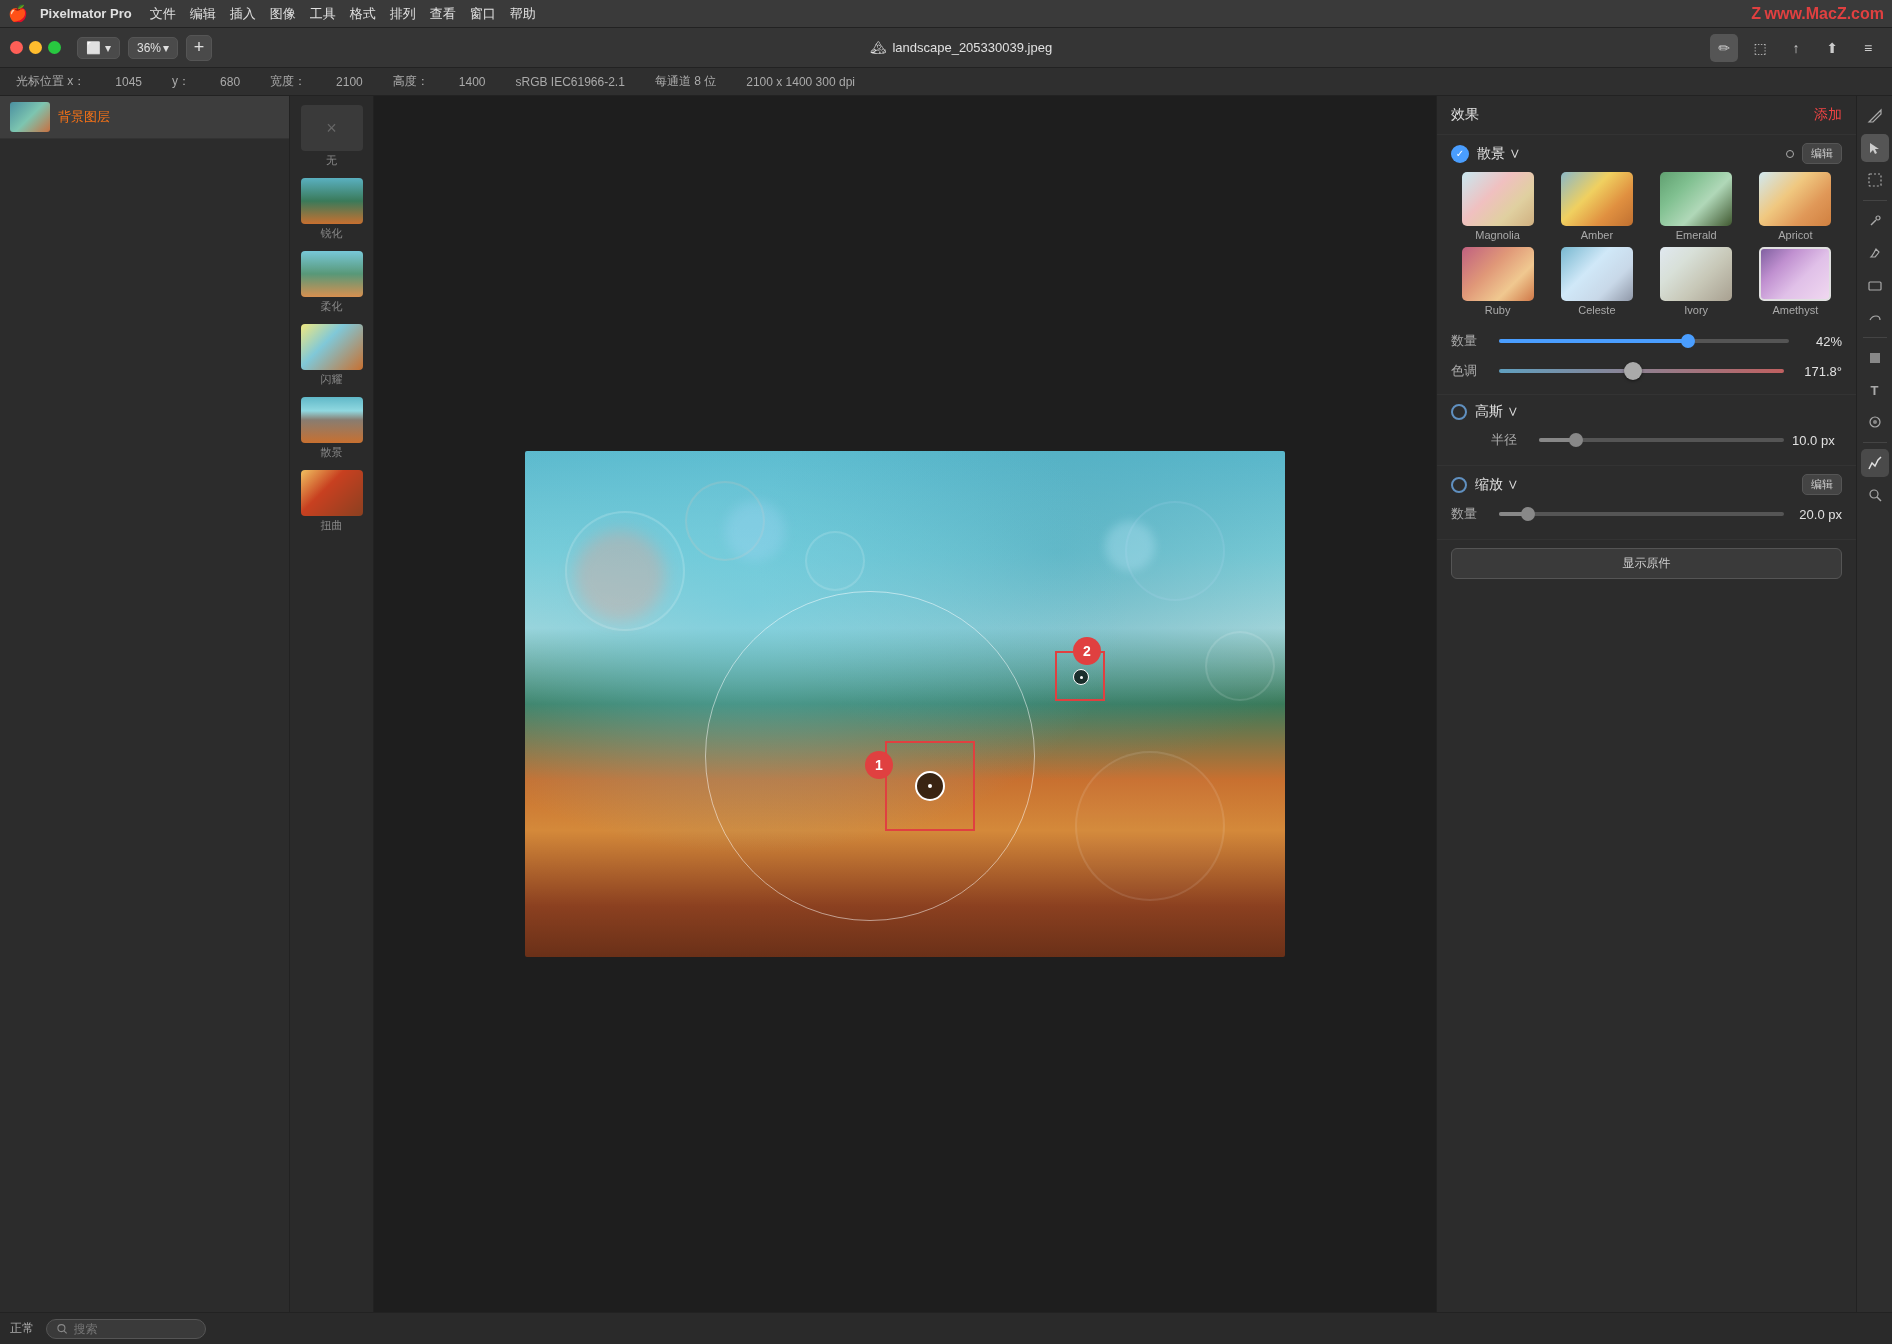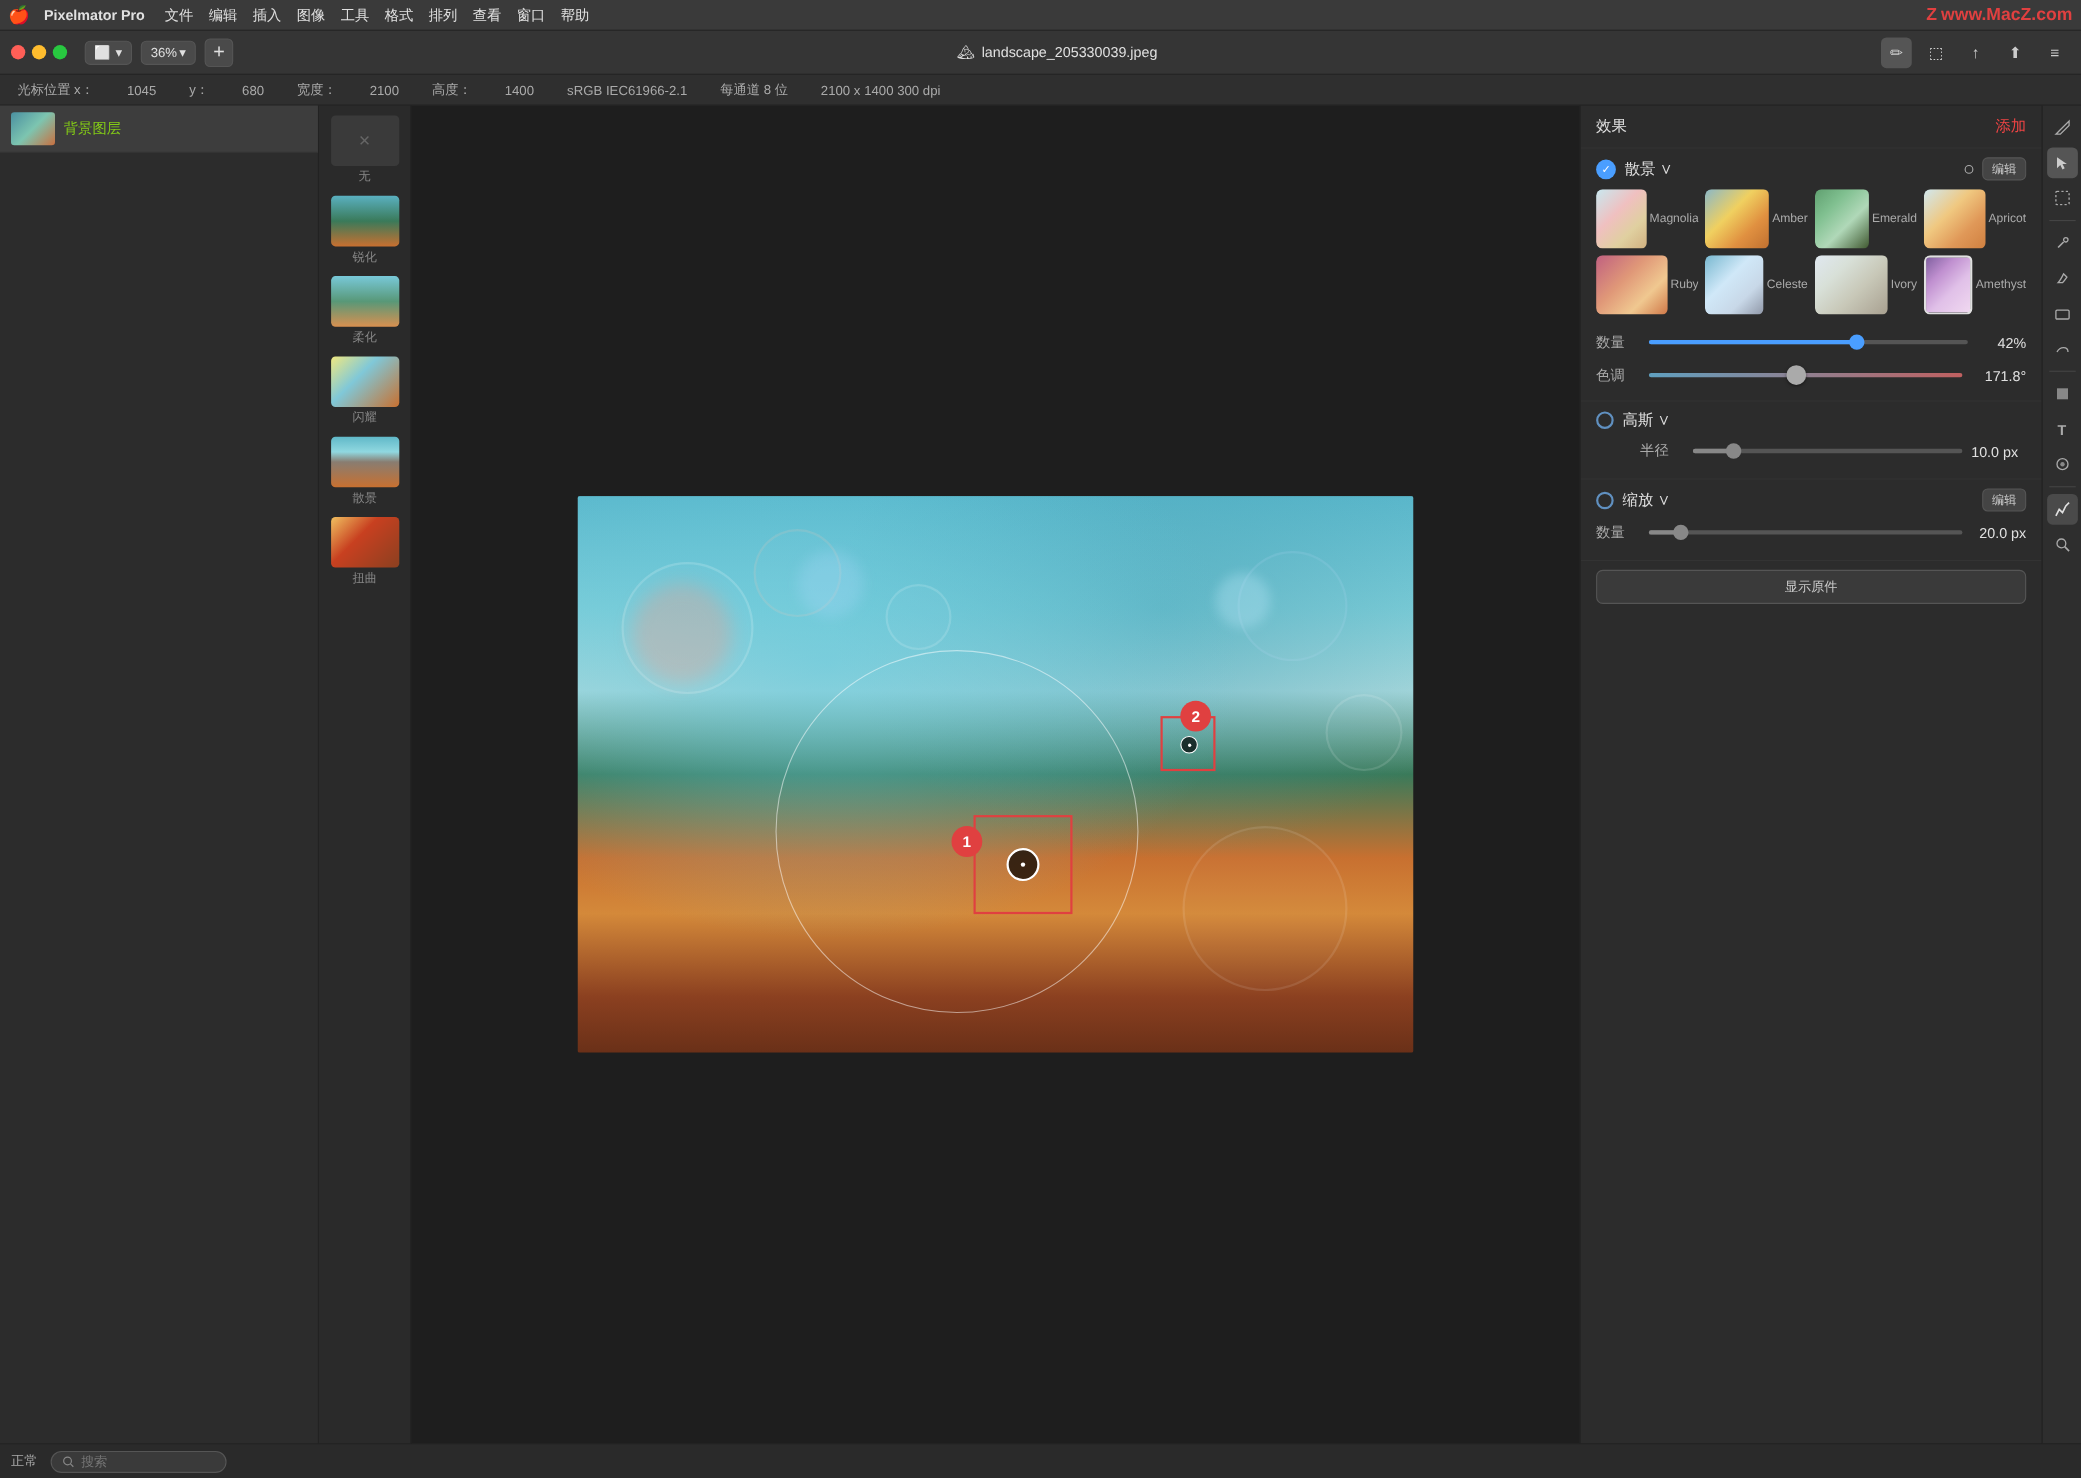--- a/index.html
+++ b/index.html
@@ -72,21 +72,21 @@
     }
     .layer-item {
       display: flex; align-items: center; padding: 6px 10px; gap: 8px;
       background: #3d3d3d; border-bottom: 1px solid #333; cursor: pointer;
     }
     .layer-thumb {
       width: 40px; height: 30px; border-radius: 3px; overflow: hidden;
       background: linear-gradient(135deg, #4a8fa0, #7dc5b0, #c97040);
       flex-shrink: 0;
     }
-    .layer-name { font-size: 13px; color: #84cc16; }
+    .layer-name { font-size: 13px; color: #f97316; }
 
     
     #canvas-area {
       flex: 1; background: #1e1e1e; position: relative;
       display: flex; align-items: center; justify-content: center;
       overflow: hidden;
     }
 
     
     #canvas-wrapper {
@@ -175,21 +175,21 @@
     .effect-edit-btn {
       background: #444; border: 1px solid #555; border-radius: 5px;
       color: #ccc; font-size: 11px; padding: 2px 8px; cursor: pointer;
     }
     .effect-circle-indicator { width: 8px; height: 8px; border-radius: 50%; border: 1.5px solid #aaa; margin-left: 4px; }
 
     
     .bokeh-grid { display: grid; grid-template-columns: repeat(4, 1fr); gap: 6px; margin-bottom: 10px; }
     .bokeh-thumb {
       border-radius: 6px; overflow: hidden; cursor: pointer;
-      display: flex; align-items: center; gap: 3px;
+      display: flex; flex-direction: column; align-items: center; gap: 3px;
     }
     .bokeh-thumb-img {
       width: 72px; height: 54px; border-radius: 5px; overflow: hidden;
       position: relative;
     }
     .bokeh-thumb-label { font-size: 11px; color: #aaa; text-align: center; }
     .bokeh-thumb.selected .bokeh-thumb-img { border: 2px solid #e0e0e0; }
 
     
     .bk-magnolia { background: linear-gradient(135deg, #c8e8f0 0%, #f0c0c0 40%, #e0d0a0 70%, #d0b080 100%); }

